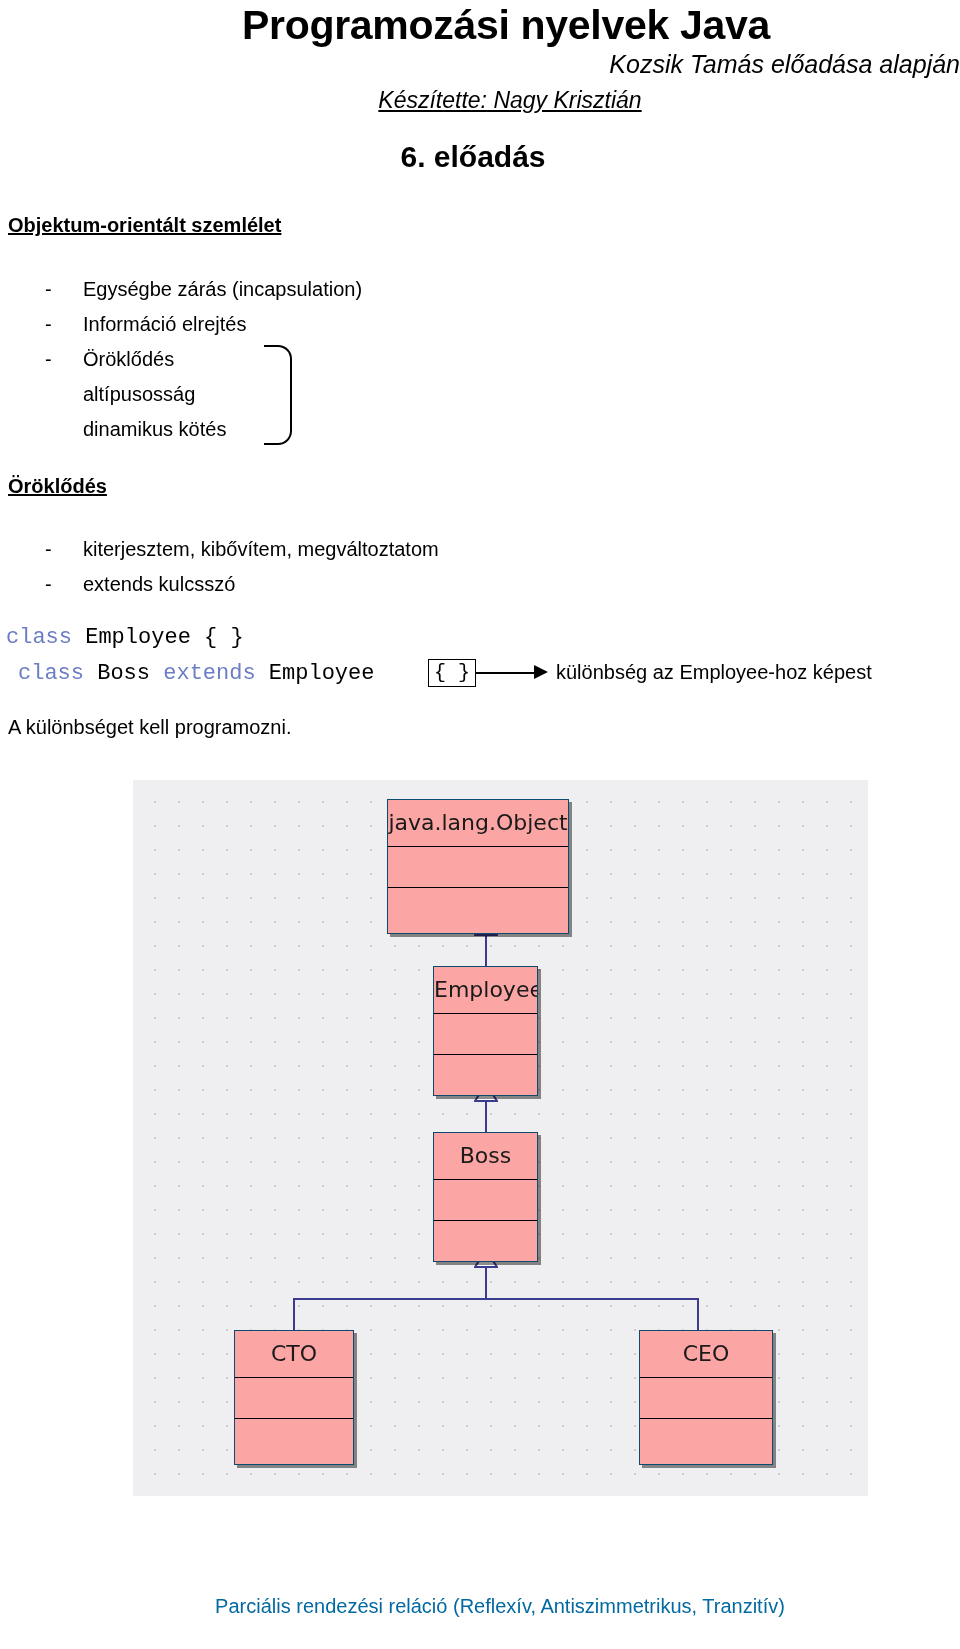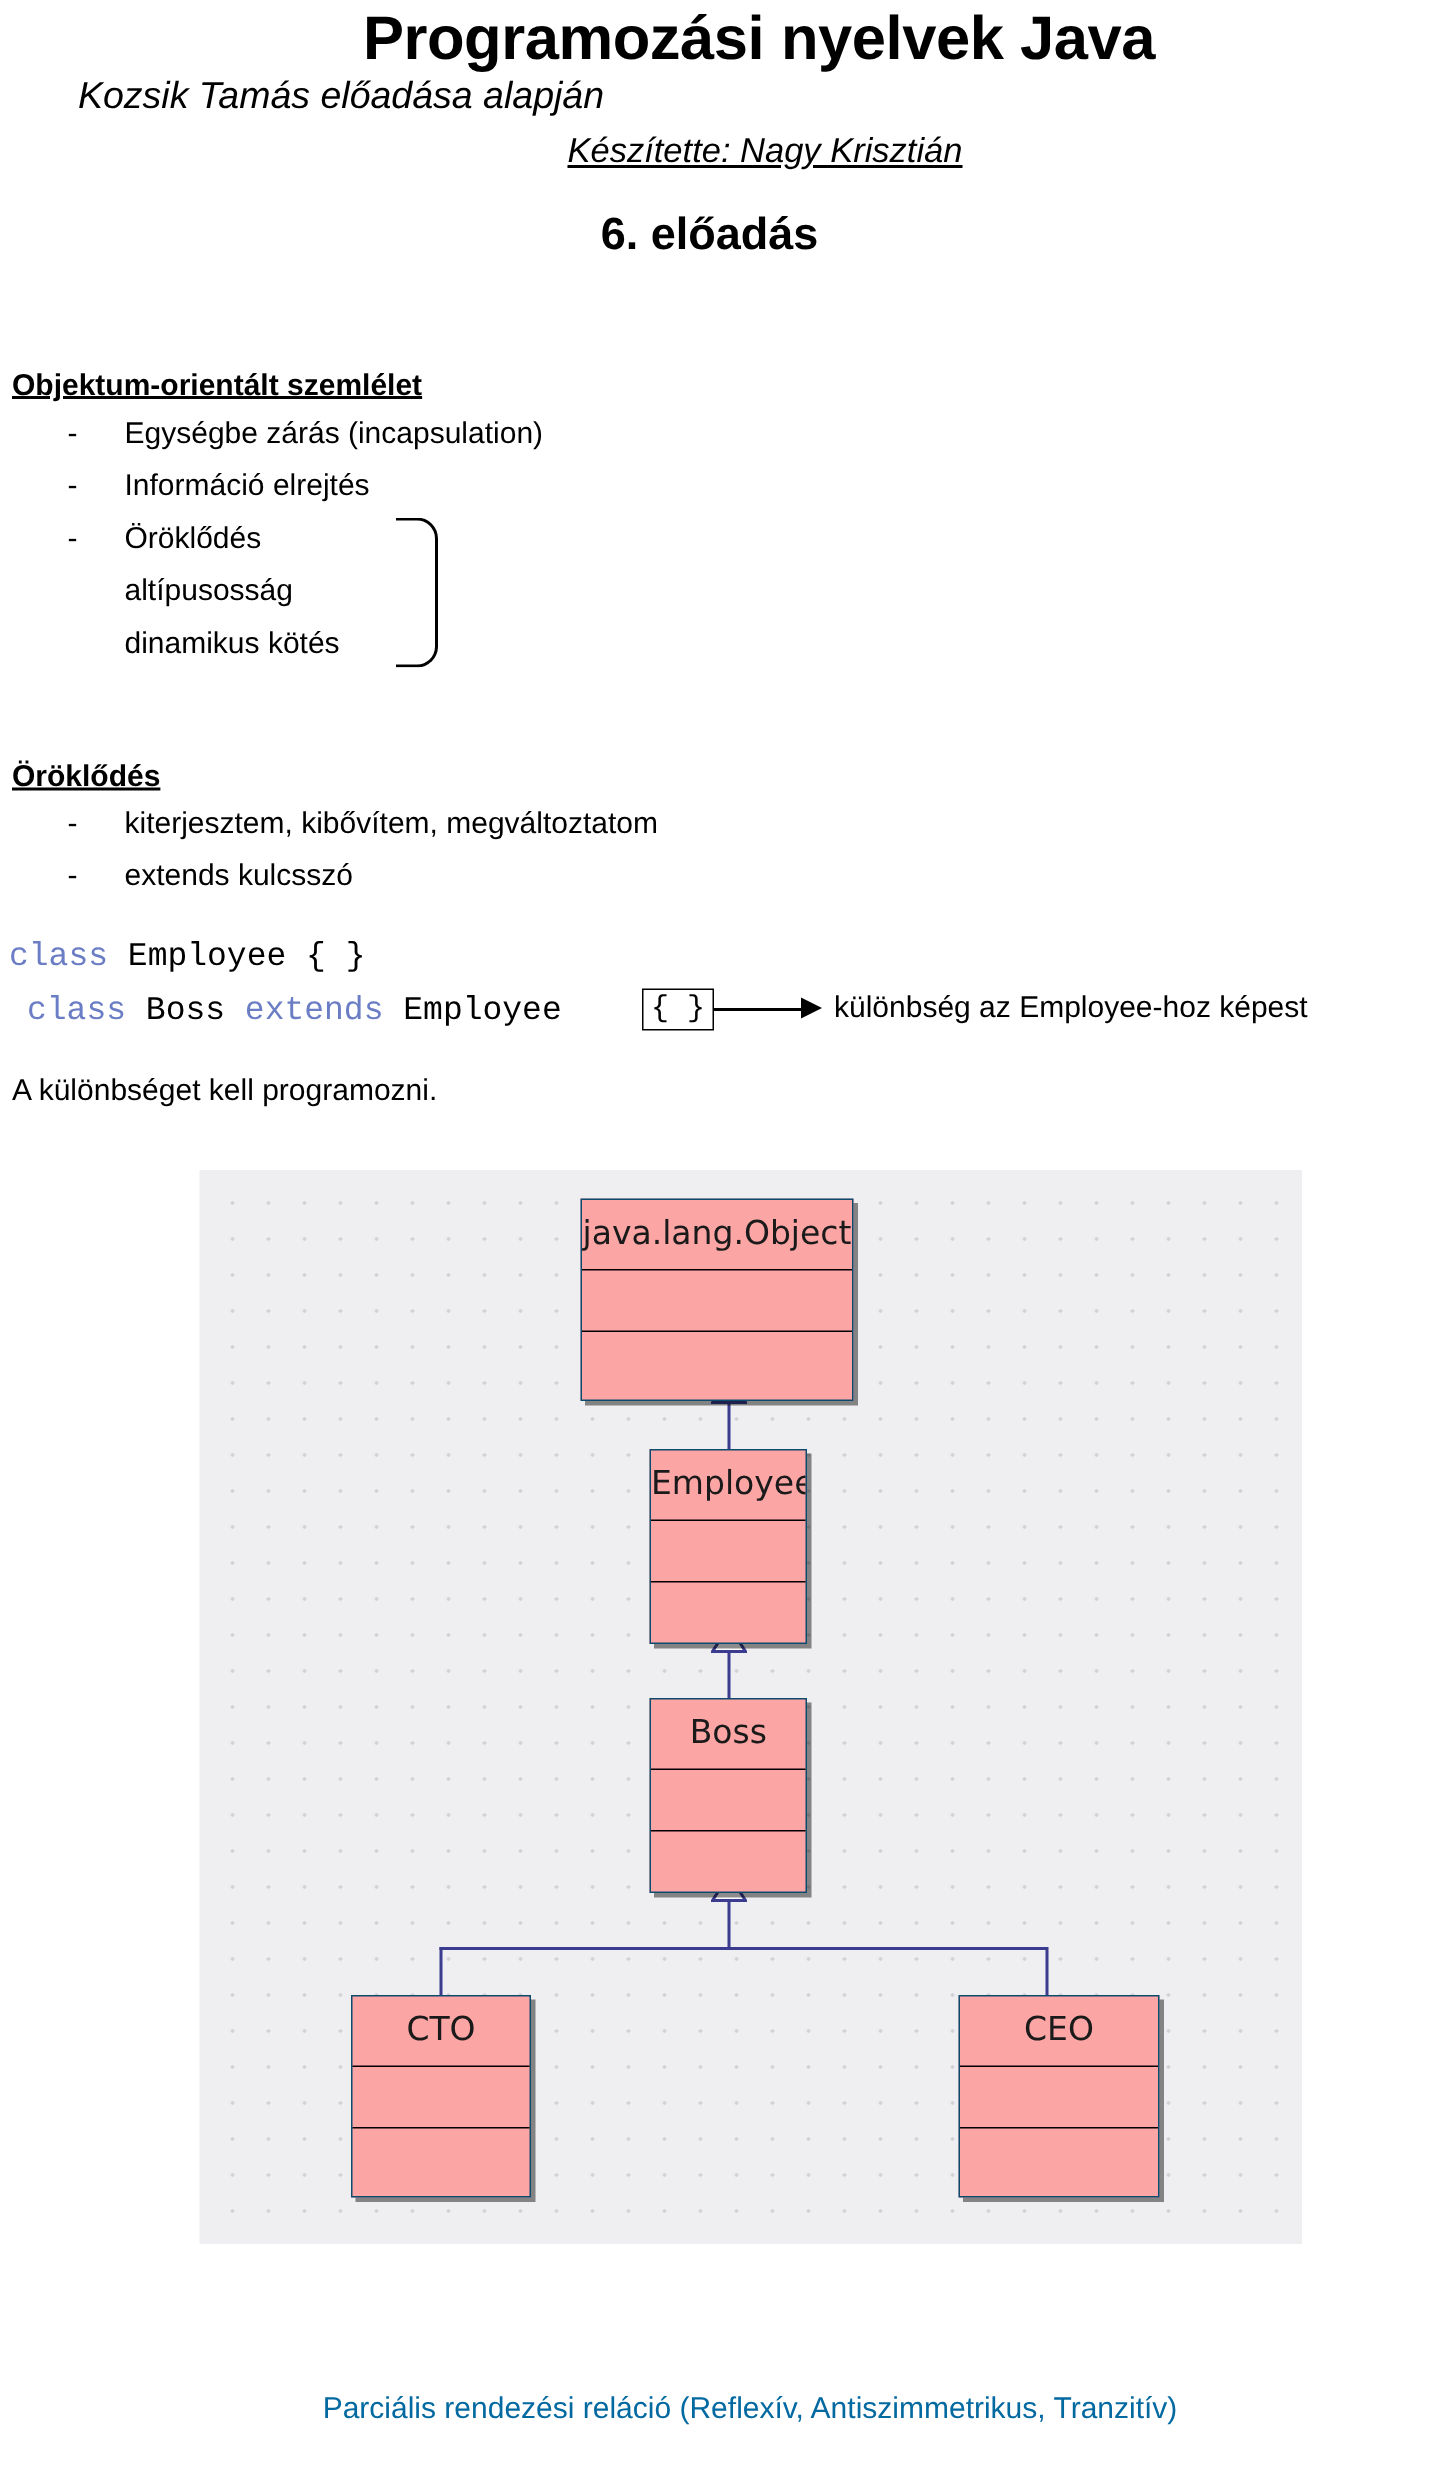--- a/index.html
+++ b/index.html
@@ -33,21 +33,21 @@
     font-weight: bold;
     letter-spacing: -0.3px;
     padding-left: 52px;
     box-sizing: border-box;
   }
   .title-sub1 {
     position: absolute;
     left: 0;
     top: 50px;
     width: 960px;
-    text-align: left;
+    text-align: right;
     font-size: 25px;
     font-style: italic;
     padding-left: 52px;
     box-sizing: border-box;
   }
   .title-sub2 {
     position: absolute;
     left: 0;
     top: 87px;
     width: 960px;
@@ -69,21 +69,20 @@
     padding-left: 60px;
     box-sizing: border-box;
   }
 
   
   .sec-head {
     position: absolute;
     font-size: 20px;
     font-weight: bold;
     text-decoration: underline;
-    margin-top: 32px;
   }
   #head-oo { left: 8px; top: 214px; }
   #head-inherit { left: 8px; top: 475px; }
 
   
   .bullets {
     position: absolute;
     font-size: 20px;
     line-height: 35px;
   }

